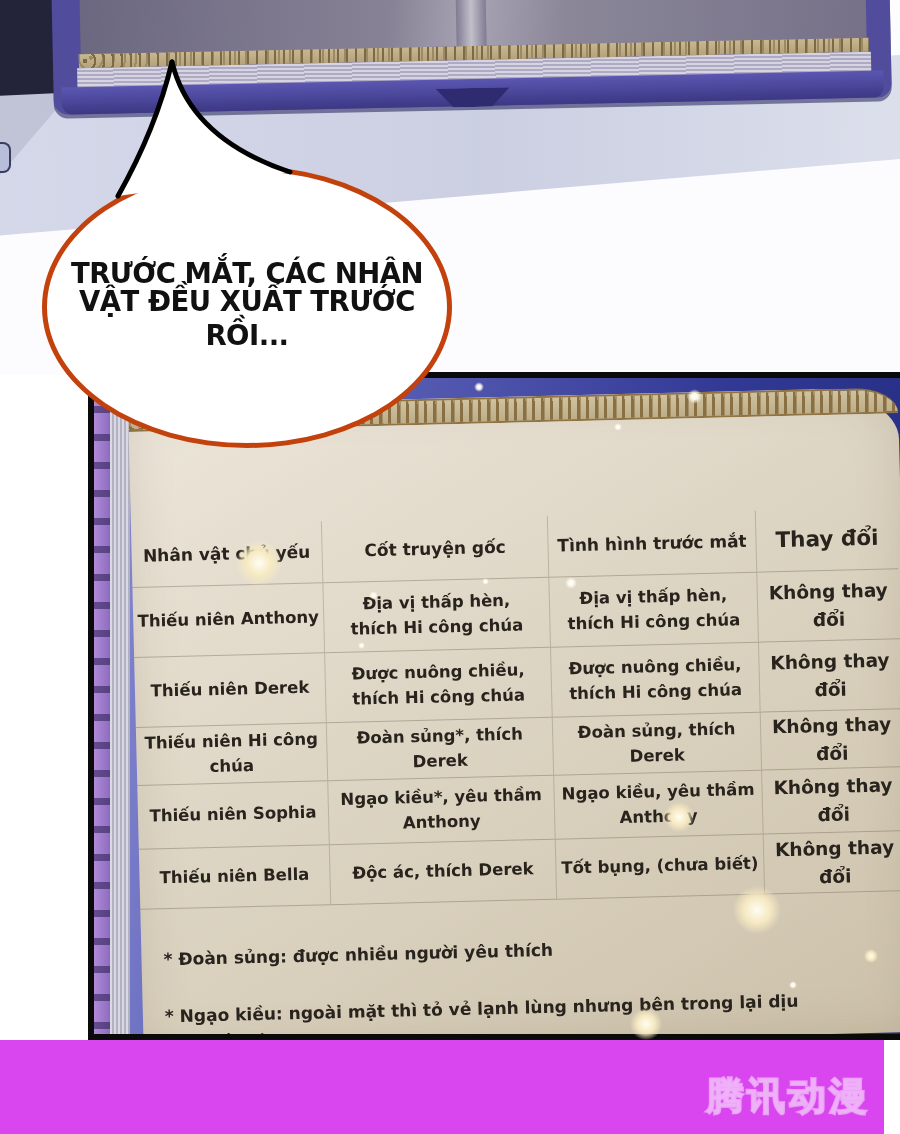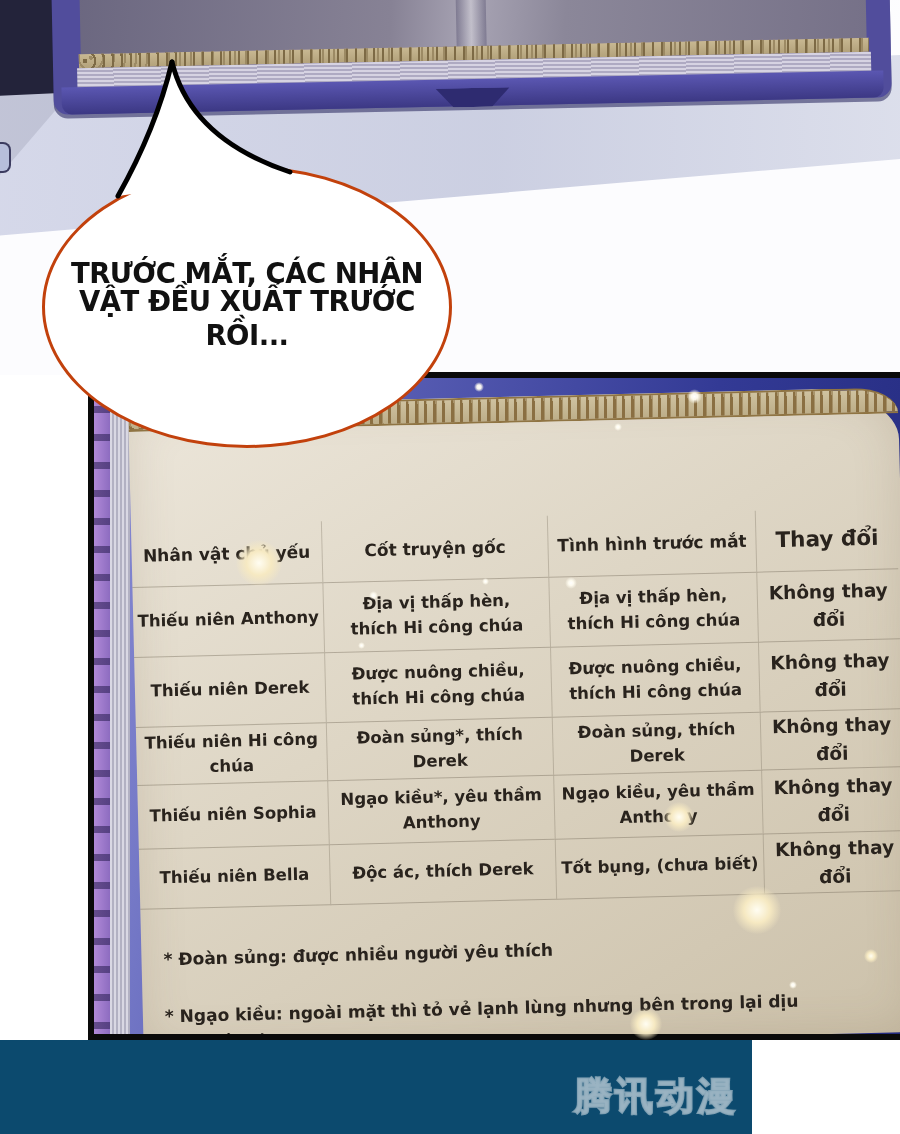--- a/index.html
+++ b/index.html
@@ -38,21 +38,21 @@
   .page-stack { position:absolute; left:24px; right:20px; bottom:26px; height:20px;
     background:repeating-linear-gradient(to bottom,#d6d3e2 0 2px,#aeaac2 2px 4px); }
   .cover-lip { position:absolute; left:8px; right:8px; bottom:0; height:27px;
     background:linear-gradient(#5b57b2,#3c3884); border-radius:0 0 10px 10px; }
   .spine-notch { position:absolute; left:50%; bottom:-1px; width:74px; height:19px;
     transform:translateX(-50%); background:#2e2b70;
     clip-path:polygon(0 0,100% 0,76% 100%,24% 100%); }
 
   
   .bubble { position:absolute; left:42px; top:166px; width:410px; height:282px;
-    background:#fff; border:3px solid #c2410c; border-radius:50%; z-index:30;
+    background:#fff; border:5px solid #c2410c; border-radius:50%; z-index:30;
     display:flex; flex-direction:column; align-items:center; justify-content:center; }
   .bubble-text { font-size:27.5px; font-weight:bold; color:#111; line-height:34px;
     text-align:center; letter-spacing:-.5px; margin-top:-6px; }
   .bubble-tail { position:absolute; left:105px; top:52px; width:200px; height:150px; z-index:31; }
 
   
   .panel { position:absolute; left:88px; top:372px; width:812px; height:668px;
     border:6px solid #0a0a0a; border-right:none; overflow:hidden; z-index:10;
     background:linear-gradient(100deg,#8c8fd6 0%,#5a5fb5 30%,#333a95 68%,#232a7e 100%); }
   .strip-purple { position:absolute; left:0; top:0; bottom:0; width:16px;
@@ -91,22 +91,22 @@
     font-weight:bold; font-size:17px; line-height:1.6; color:#29231d; white-space:pre-line; }
   .footnotes .fn { margin-bottom:2px; }
 
   
   .sparkle { position:absolute; border-radius:50%; z-index:12; pointer-events:none;
     background:radial-gradient(circle,#ffffff 0%,rgba(255,252,240,.95) 30%,rgba(255,248,220,0) 70%); }
   .sparkle.warm {
     background:radial-gradient(circle,#fffdf2 0%,#f6e9c2 38%,rgba(242,220,150,0) 72%); }
 
   
-  .bottom-bar { position:absolute; left:0; top:1040px; width:752px; height:94px;
-    background:#0c4a6e; z-index:15; }
+  .bottom-bar { position:absolute; left:0; top:1040px; width:884px; height:94px;
+    background:#d946ef; z-index:15; }
   .watermark { position:absolute; right:14px; bottom:12px; font-size:38px; font-weight:800;
     letter-spacing:3px; color:rgba(255,255,255,.10);
     -webkit-text-stroke:2px rgba(255,255,255,.45);
     text-shadow:0 0 3px rgba(255,255,255,.18); }
 </style>
 </head>
 <body>
 
 <div class="canvas">
 

